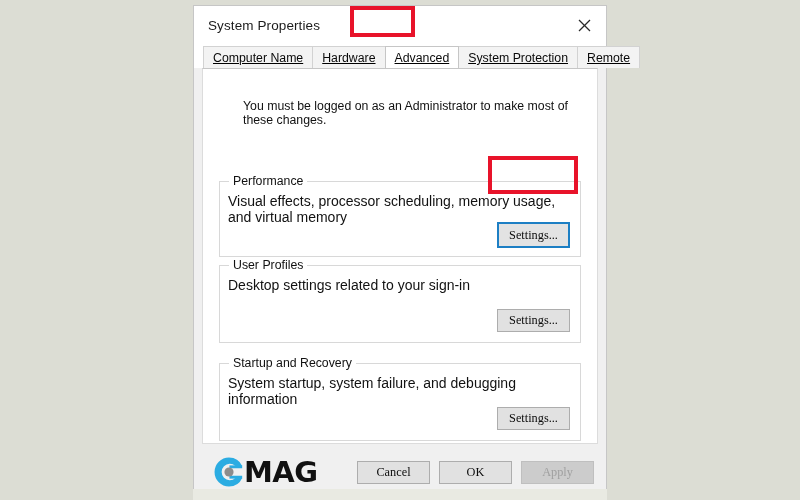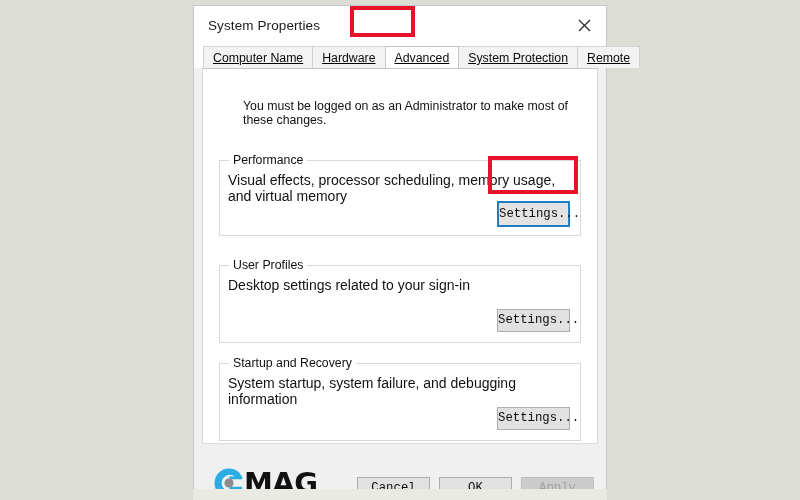--- a/index.html
+++ b/index.html
@@ -144,27 +144,27 @@
     font-size: 12.3px;
     color: #111111;
     white-space: nowrap;
   }
   .gb-desc {
     font-size: 14px;
     color: #111111;
     margin: 11px 0 0 8px;
   }
 
-  #gb-performance { top: 91px; height: 76px; }
+  #gb-performance { top: 112px; height: 76px; }
   #gb-userprofiles { top: 196px; height: 78px; }
   #gb-startup { top: 294px; height: 78px; }
 
   
   .btn {
-    font-family: Liberation Mono, monospace;
+    font-family: Liberation Serif, serif;
     font-size: 12.3px;
     color: #0c0c0c;
     background: #e1e1e1;
     border: 1px solid #adadad;
     height: 23px;
     line-height: 21px;
     text-align: center;
     box-sizing: border-box;
     cursor: default;
     display: inline-block;
@@ -211,21 +211,21 @@
     width: 119px;
     height: 23px;
   }
 
   
   .footer {
     height: 56px;
     flex: 0 0 auto;
     background: #f0f0f0;
     display: flex;
-    align-items: flex-end;
+    align-items: center;
     padding: 0 8px;
     box-sizing: border-box;
     position: relative;
   }
   .logo {
     display: flex;
     align-items: center;
     margin-left: 10px;
     gap: 1px;
   }

